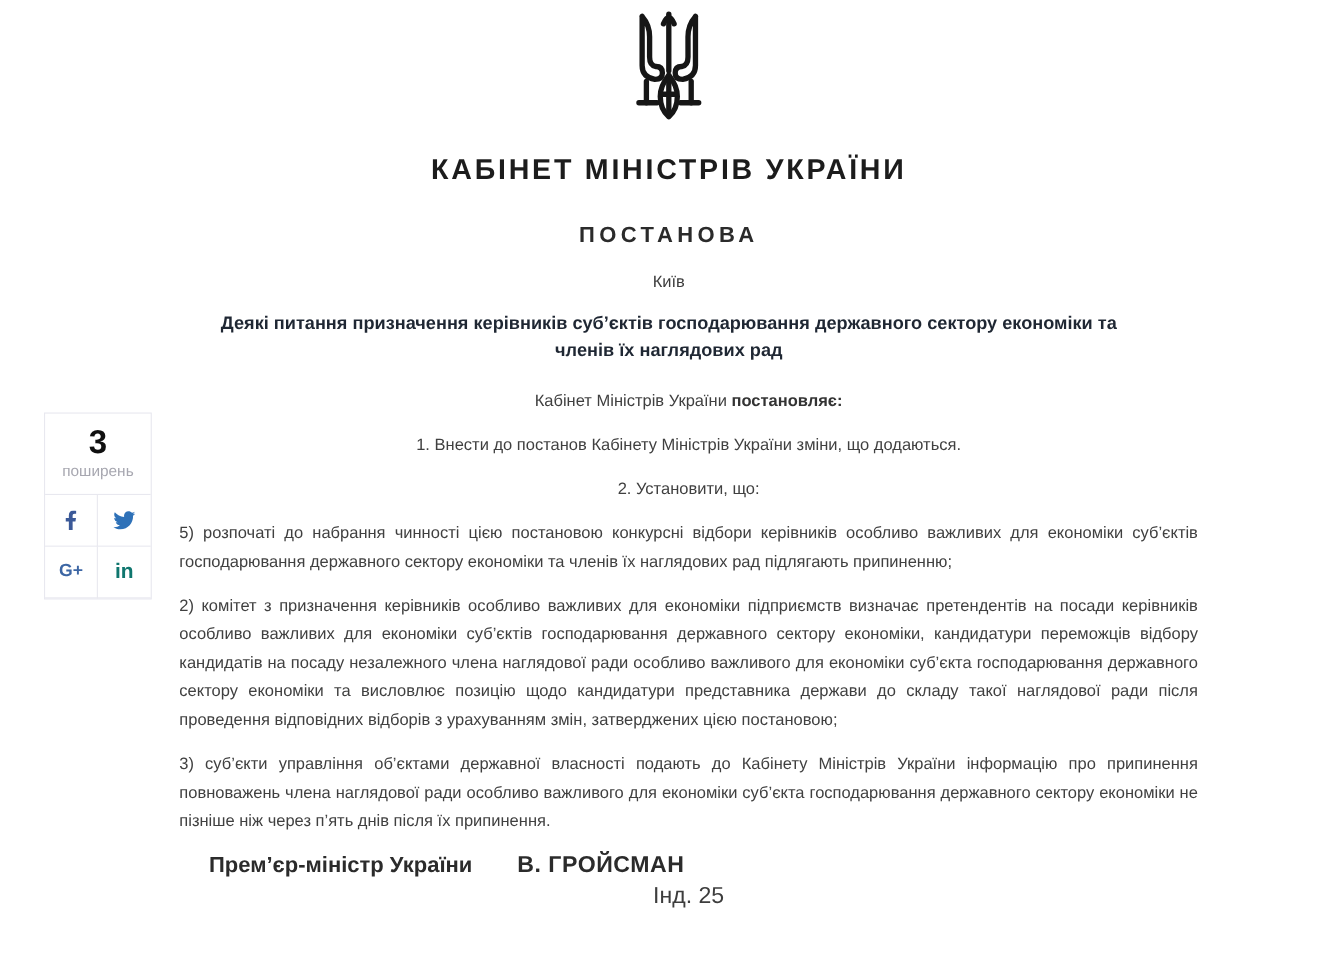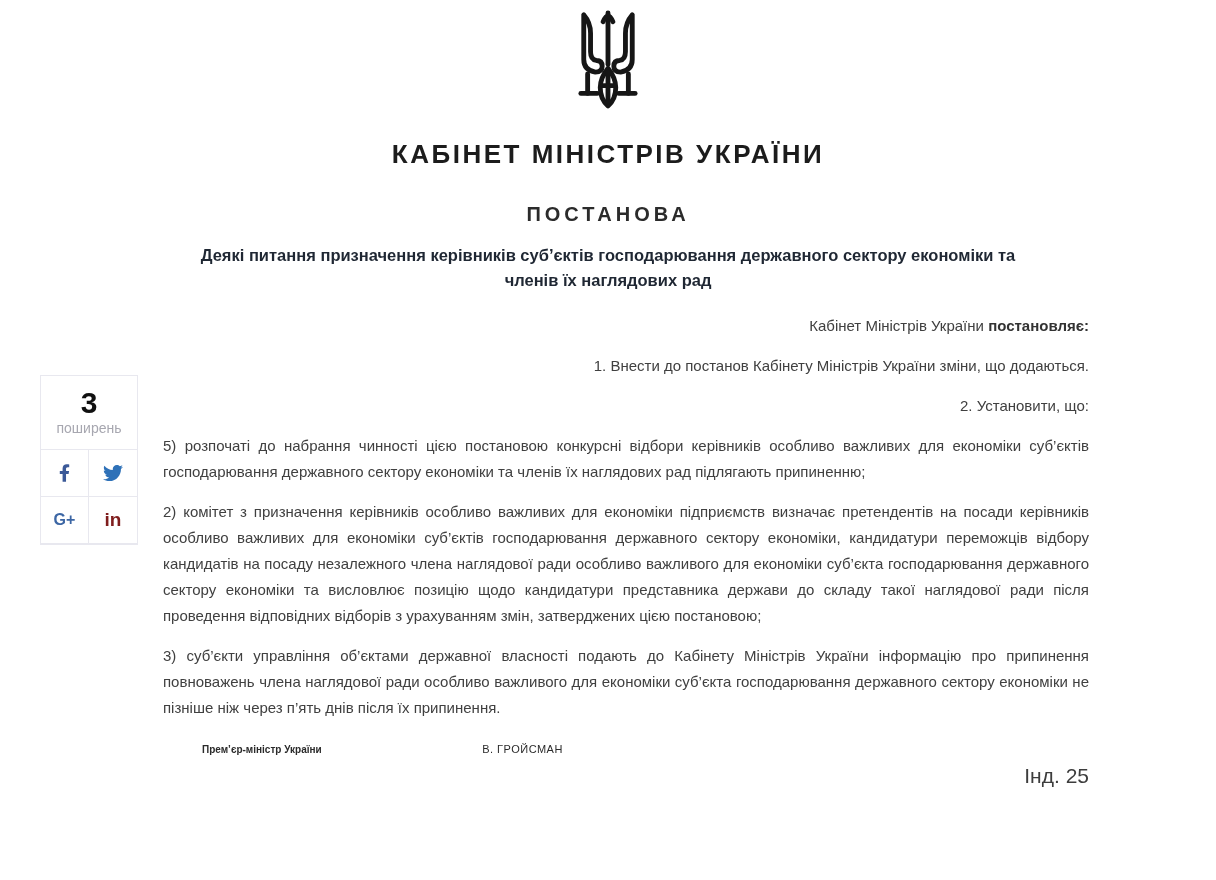--- a/index.html
+++ b/index.html
@@ -38,35 +38,35 @@
   }
   .share-count { font-size:30px; font-weight:700; color:#101010; line-height:32px; }
   .share-count-label { font-size:14px; color:#a7a7b0; margin-top:1px; }
   .share-cell {
     height:47px; display:flex; align-items:center; justify-content:center;
     cursor:pointer; border-bottom:1px solid #e8e8ef;
   }
   .share-cell.col-left { border-right:1px solid #e8e8ef; }
   .share-cell:nth-last-child(-n+2){ border-bottom:1px solid #e8e8ef; }
   .glyph-gplus { font-size:16px; font-weight:700; color:#3c66a4; letter-spacing:0; }
-  .glyph-linkedin { font-size:19px; font-weight:700; color:#7f1d1d; }
+  .glyph-linkedin { font-size:19px; font-weight:700; color:#0f766e; }
   
   .doc-body {
     position:relative; margin:20px 0 0 163px; width:926px;
     font-size:15px; line-height:26px; color:#404040;
   }
   .doc-body p { margin:0 0 14px; text-align:justify; }
-  .doc-body p.short { text-align:right; }
+  .doc-body p.short { text-align:center; }
   .bold-inline { font-weight:700; color:#333; }
   .signature { margin-top:9px; white-space:nowrap; }
   .sig-role {
-    display:inline-block; margin-left:39px; width:276px;
-    font-weight:700; color:#2b2b2b; font-size:10px;
+    display:inline-block; margin-left:27px; width:276px;
+    font-weight:700; color:#2b2b2b; font-size:20px;
   }
-  .sig-name { display:inline-block; font-weight:400; color:#2b2b2b; font-size:11px; letter-spacing:.5px; }
+  .sig-name { display:inline-block; font-weight:700; color:#2b2b2b; font-size:21px; letter-spacing:.5px; }
   .doc-index { margin-top:30px; font-size:21px; color:#3d3d3d; }
 </style>
 </head>
 <body>
 
 <header class="doc-header">
   <div class="trident-wrap">
     <svg viewBox="0 0 66 106" width="64" height="103" aria-hidden="true">
       <g fill="none" stroke="#161616" stroke-width="5" stroke-linejoin="round" stroke-linecap="round">
         <path d="M33 5 V58"></path>
@@ -78,20 +78,21 @@
         <path d="M5 88 H22"></path>
         <path d="M44 88 H61"></path>
         <path d="M33 62 Q41 72 41 82 Q41 94 33 101 Q25 94 25 82 Q25 72 33 62"></path>
         <path d="M33 66 V97"></path>
         <path d="M27 80 H39"></path>
       </g>
     </svg>
   </div>
   <h1 class="org-title">КАБІНЕТ МІНІСТРІВ УКРАЇНИ</h1>
   <div class="doc-type">ПОСТАНОВА</div>
+  <div class="doc-city">Київ</div>
   <h2 class="doc-title">Деякі питання призначення керівників суб’єктів господарювання державного сектору економіки та членів їх наглядових рад</h2>
 </header>
 
 <aside class="share">
   <div class="share-count-cell">
     <div class="share-count">3</div>
     <div class="share-count-label">поширень</div>
   </div>
   <div class="share-cell col-left">
     <svg viewBox="0 0 320 512" width="11" height="18" aria-hidden="true">

